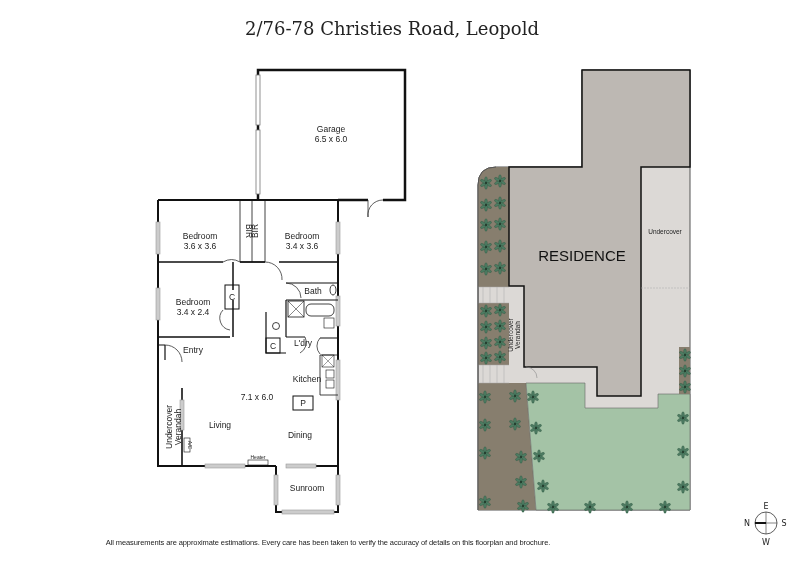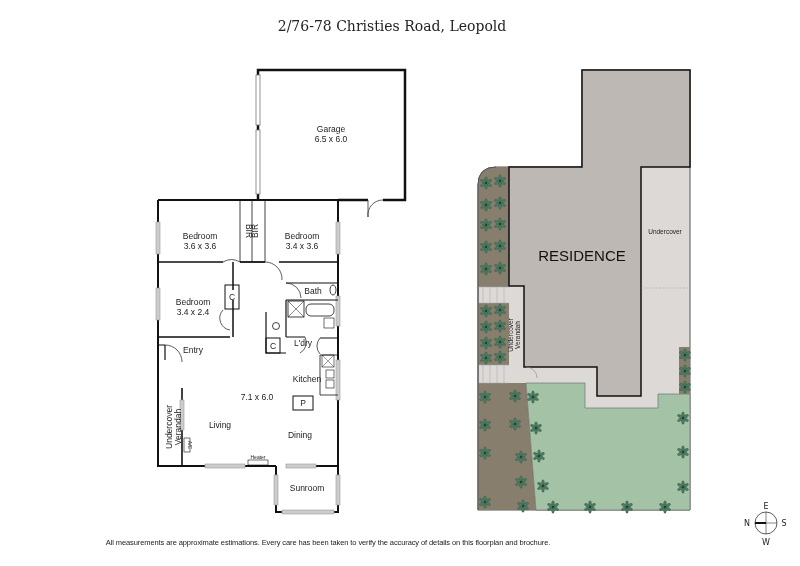--- a/index.html
+++ b/index.html
@@ -1,17 +1,17 @@
 <!DOCTYPE html>
 <html><head>
 <meta charset="utf-8">
 <style>
   html,body{margin:0;padding:0;background:#ffffff;}
   body{width:800px;height:566px;position:relative;overflow:hidden;font-family:"Liberation Sans",sans-serif;}
-  .title{position:absolute;left:0;top:18px;width:784px;text-align:center;font-family:"DejaVu Serif","Liberation Serif",serif;font-size:14px;color:#222;}
+  .title{position:absolute;left:0;top:18px;width:784px;text-align:center;font-family:"DejaVu Serif","Liberation Serif",serif;font-size:18px;color:#222;}
   .footer{position:absolute;left:0;top:538px;width:656px;text-align:center;font-size:7.5px;color:#222;letter-spacing:-0.1px;}
   svg{position:absolute;left:0;top:0;}
   .lbl{font-family:"Liberation Sans",sans-serif;font-size:8.5px;fill:#222;}
   .lblsm{font-family:"Liberation Sans",sans-serif;font-size:5px;fill:#222;}
   .big{font-family:"Liberation Sans",sans-serif;font-size:15px;fill:#111;}
   .compass text{font-family:"DejaVu Sans",sans-serif;font-size:8px;fill:#222;}
 </style>
 </head>
 <body>
 

